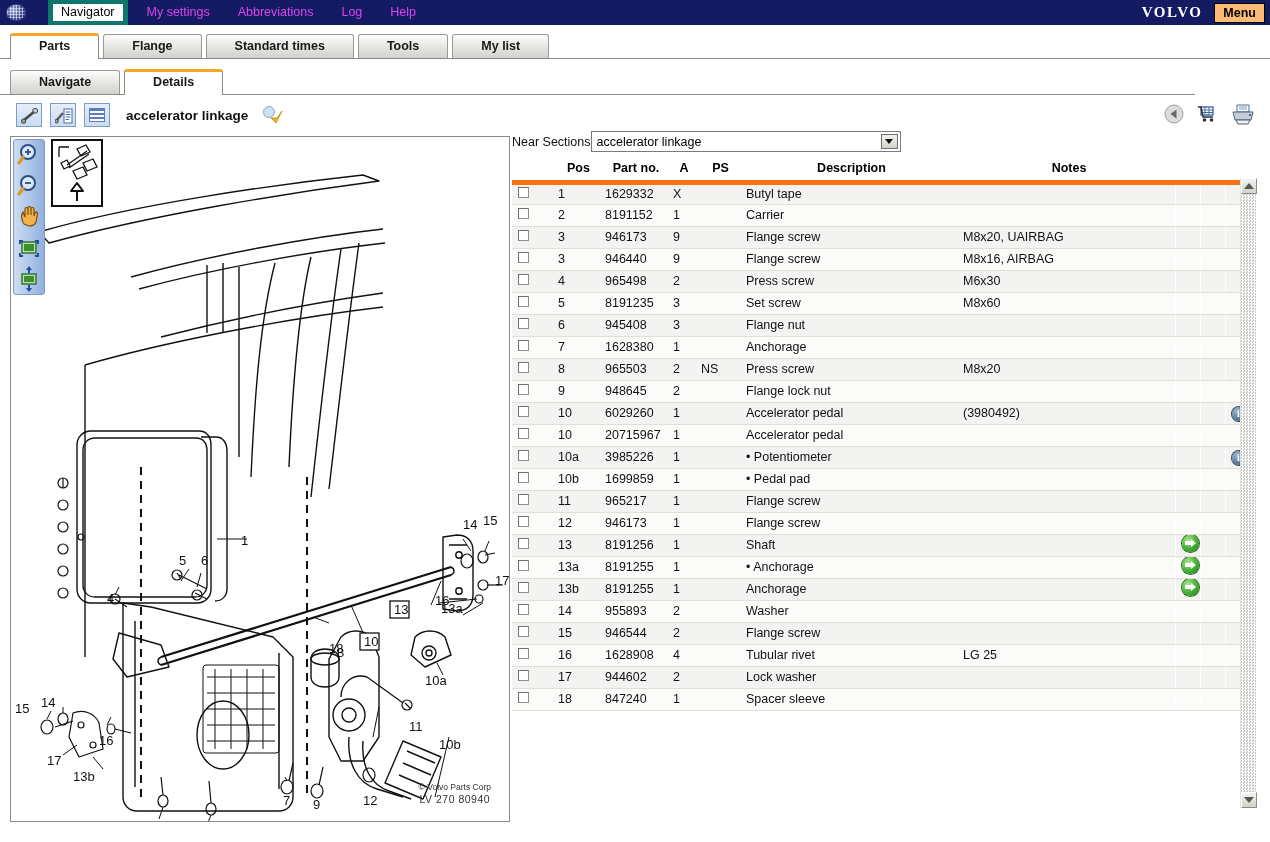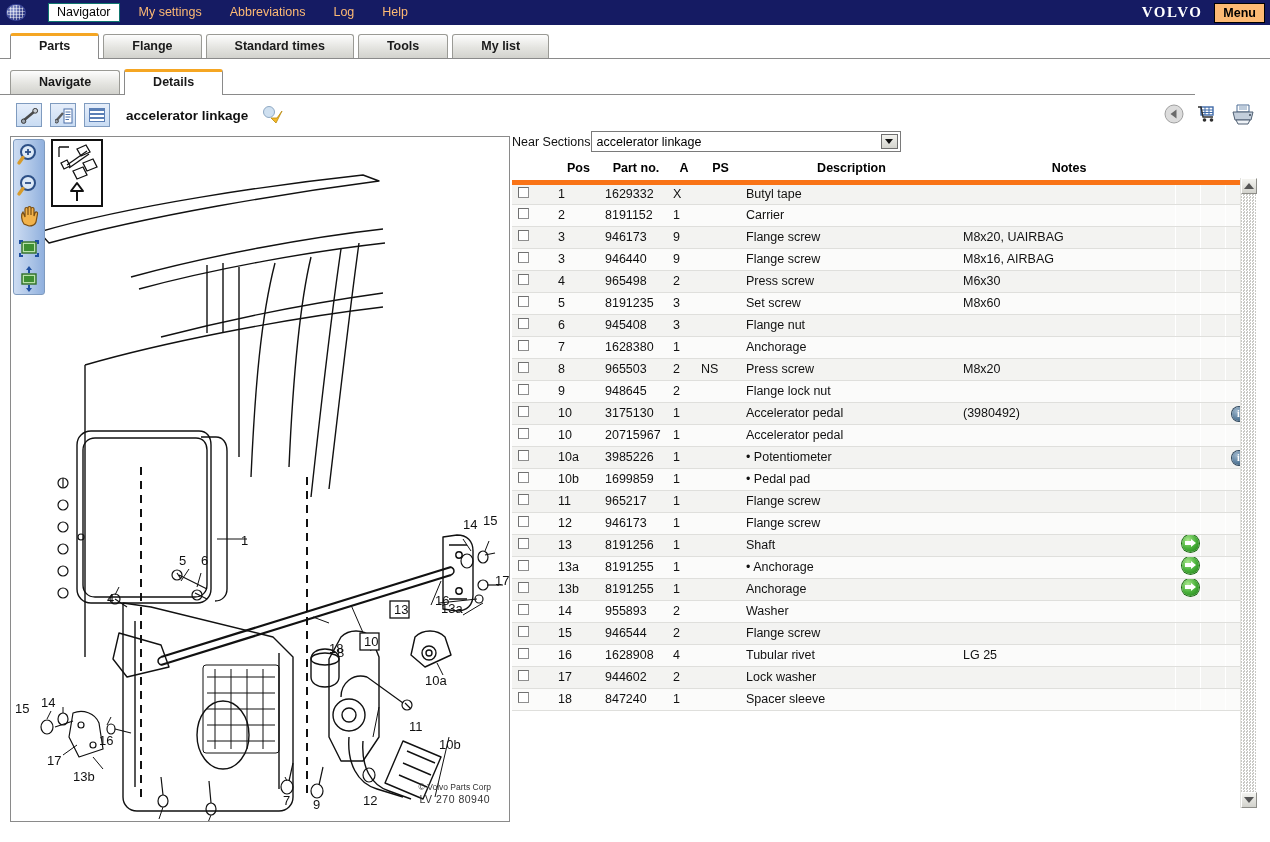--- a/index.html
+++ b/index.html
@@ -24,26 +24,26 @@
   .menubar-logo {
     width: 20px; height: 17px; margin-left: 6px; margin-right: 22px;
     background:
       repeating-linear-gradient(to right, rgba(255,255,255,.55) 0 1px, transparent 1px 3px),
       repeating-linear-gradient(to bottom, rgba(255,255,255,.45) 0 1px, transparent 1px 3px),
       radial-gradient(circle at 35% 35%, #9aa6d8 0%, #2a3480 70%, #151B63 100%);
     border-radius: 50%;
     border: 1px solid #3b4699;
   }
   .menu-item {
-    color: #fdba74; font-size: 12.5px; padding: 2px 9px; margin-right: 10px;
+    color: #d946ef; font-size: 12.5px; padding: 2px 9px; margin-right: 10px;
     white-space: nowrap; cursor: default; line-height: 15px;
   }
   .menu-item.selected {
     background: #ffffff; color: #000000;
-    border: 1px solid #0f766e; padding: 1px 8px;
+    border: 5px solid #0f766e; padding: 1px 8px;
   }
   .menubar-right {
     margin-left: auto; display: flex; align-items: center; height: 100%;
   }
   .volvo-word {
     color: #ffffff; font-family: "Liberation Serif", serif;
     font-weight: bold; font-size: 15px; letter-spacing: 1.5px;
     font-variant: small-caps; margin-right: 12px;
   }
   .menu-button {
@@ -777,21 +777,21 @@
             <td></td>
             <td>Flange lock nut</td>
             <td></td>
             <td class="narrow"></td>
             <td class="narrow"></td>
             <td class="narrow"></td>
           </tr>
           <tr class="odd">
             <td class="cb"><span class="chk"></span></td>
             <td>10</td>
-            <td>3175130</td>
+            <td>6029260</td>
             <td>1</td>
             <td></td>
             <td>Accelerator pedal</td>
             <td>(3980492)</td>
             <td class="narrow"></td>
             <td class="narrow"></td>
             <td class="narrow"><span class="info-icon">i</span></td>
           </tr>
           <tr class="even">
             <td class="cb"><span class="chk"></span></td>

